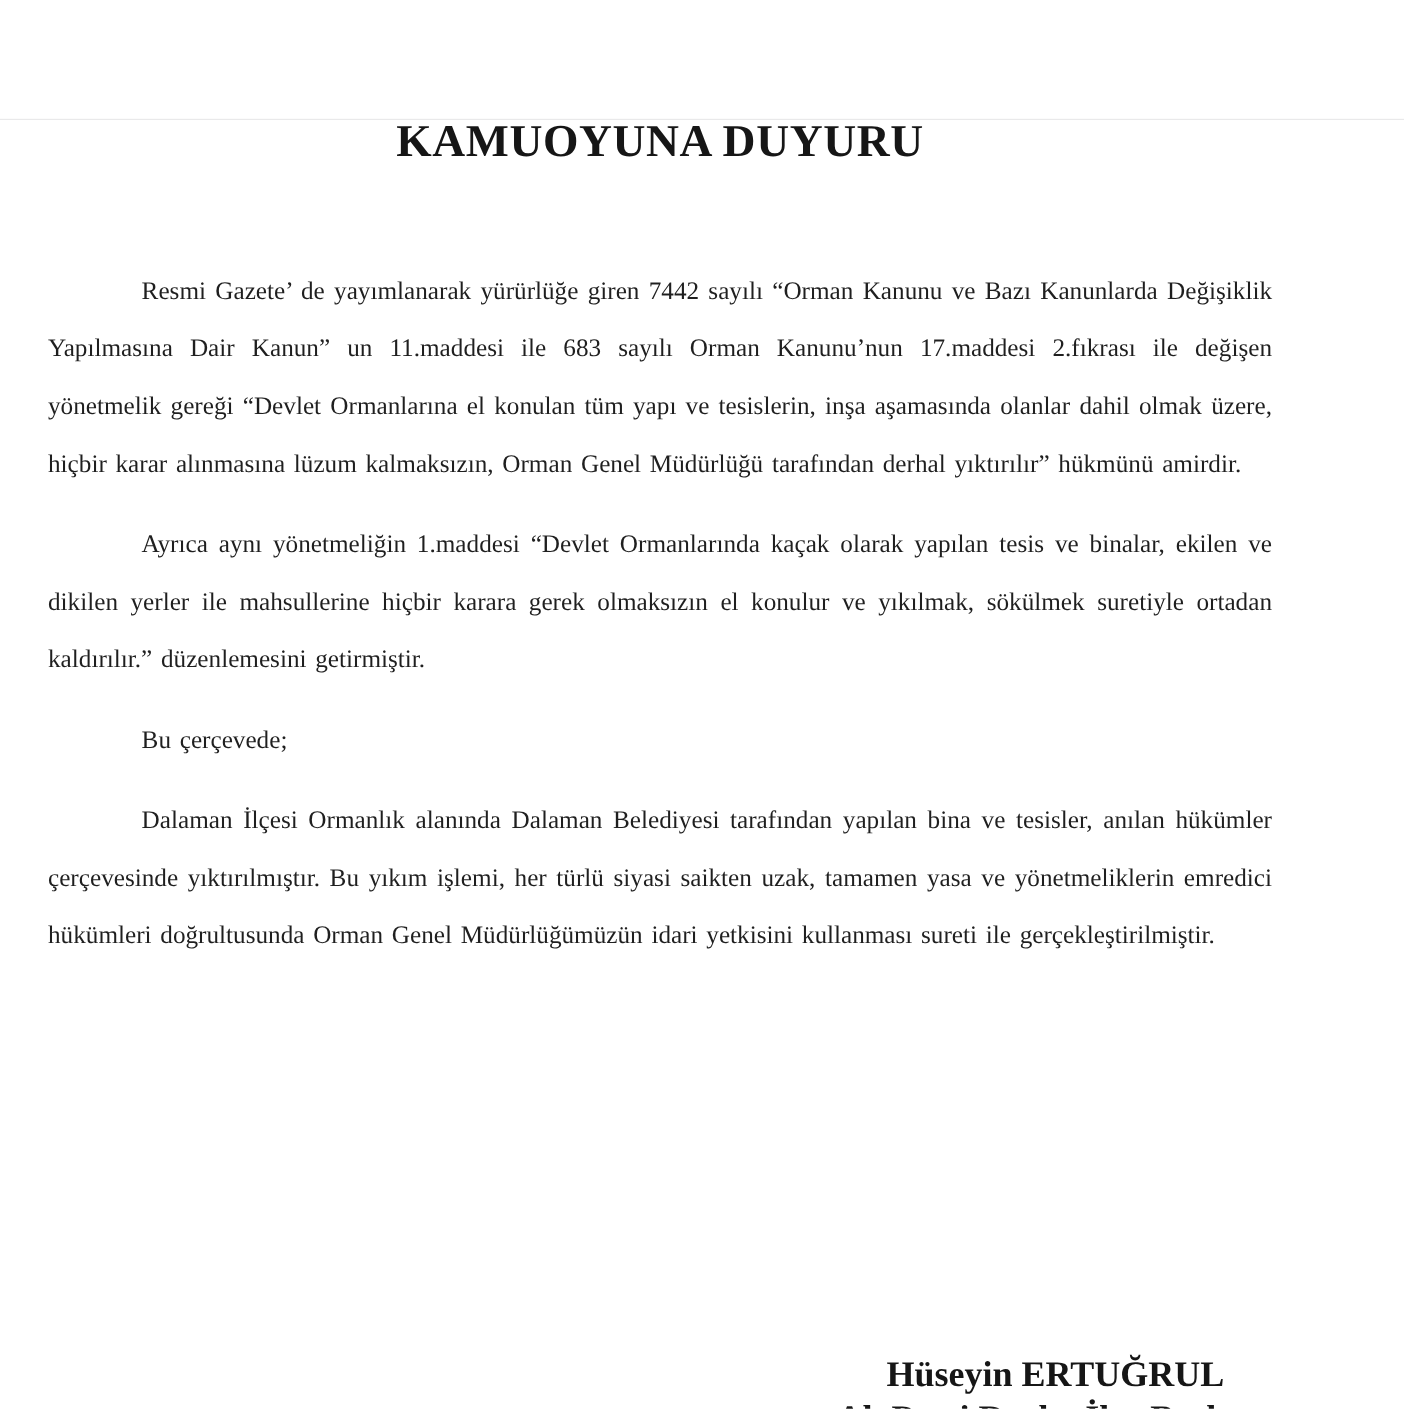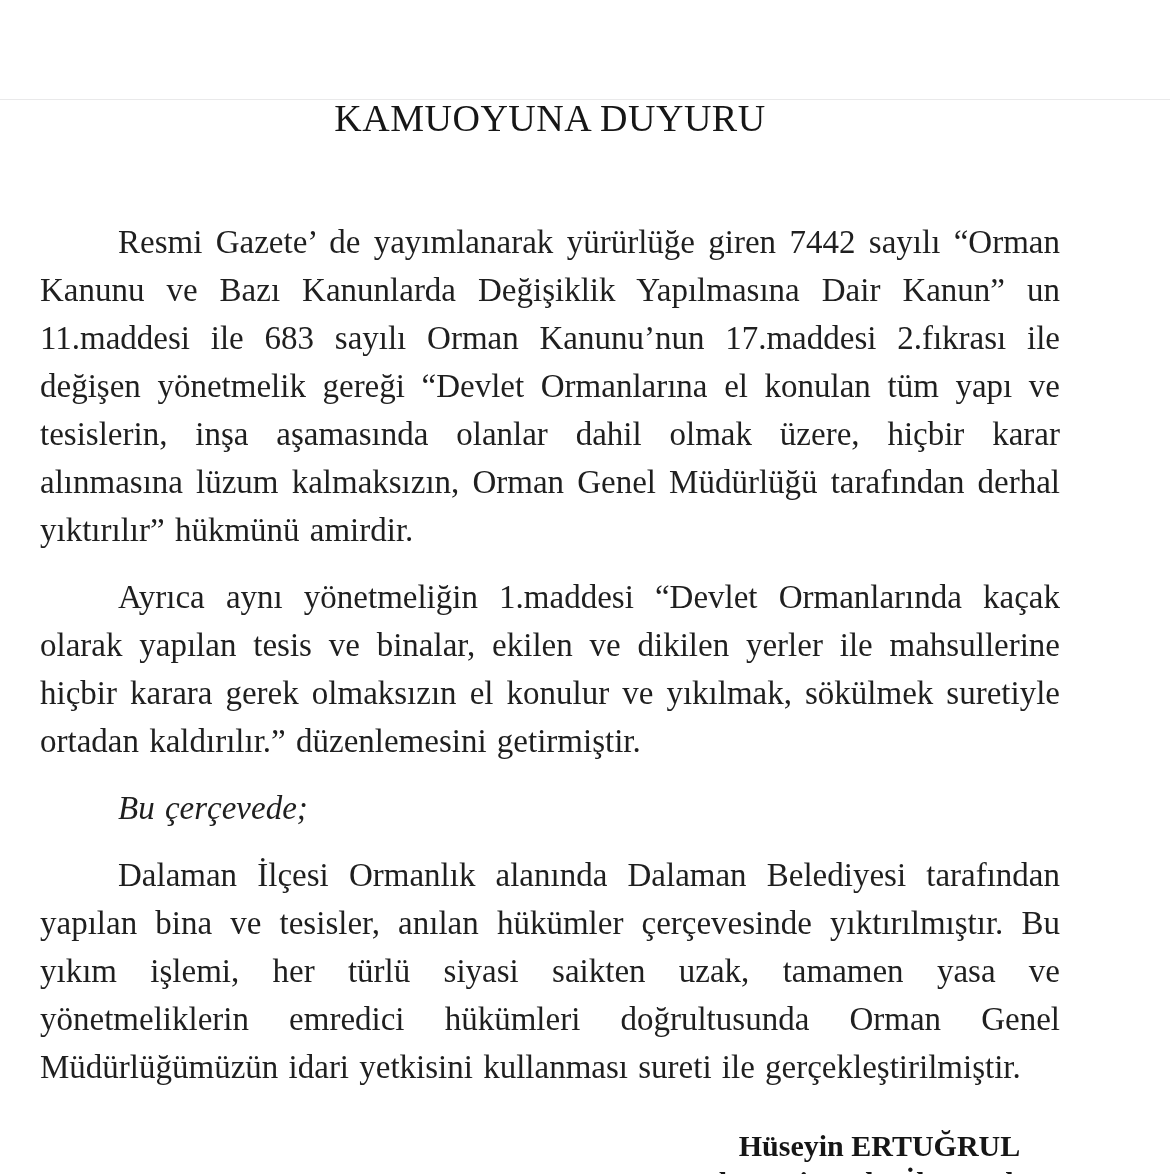--- a/index.html
+++ b/index.html
@@ -25,43 +25,42 @@
     top: 3px;
     left: 0;
     width: 100%;
     height: 1px;
     background: #e9e9ea;
   }
 
   .doc-title {
     margin: 96px 110px 0 40px;
     text-align: center;
-    font-weight: normal;
+    font-weight: bold;
     font-size: 38px;
     letter-spacing: 0.5px;
     color: #161616;
   }
 
   .doc-body {
     margin: 78px 110px 0 40px; 
   }
 
   .doc-body p {
-    font-size: 33px;
+    font-size: 21px;
     line-height: 48px;
     text-align: justify;
     text-indent: 78px;
     margin-bottom: 19px;
     color: #1f1f1f;
     word-spacing: 2px;
   }
 
   .doc-body p.short {
     text-align: left;
-    font-style: italic;
   }
 
   .signature-block {
     position: absolute;
     right: 108px;
     top: 995px;
     text-align: center;
     font-weight: bold;
     font-size: 30px;
     line-height: 37px;

